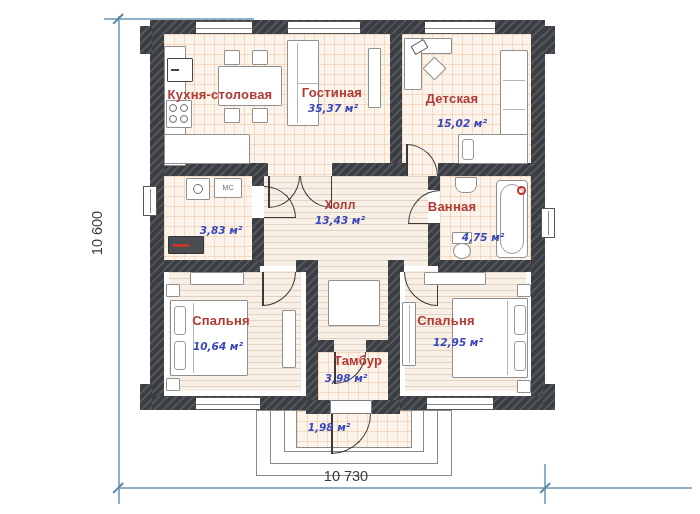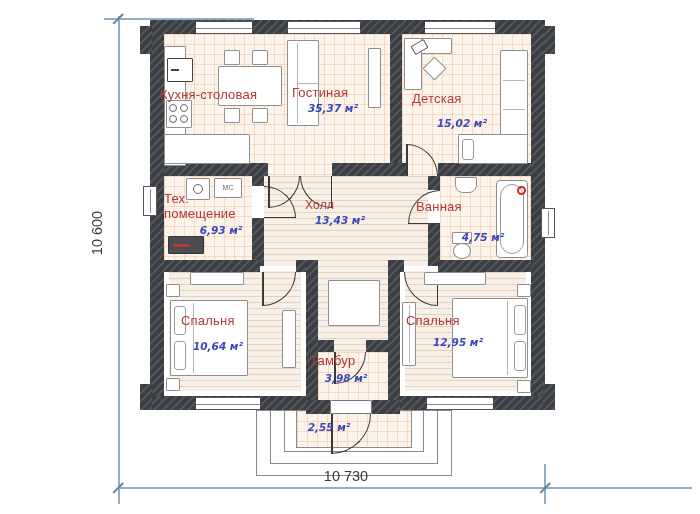--- a/index.html
+++ b/index.html
@@ -27,21 +27,21 @@
   .arc.bl{border-left-width:1.5px;border-bottom-width:1.5px;border-bottom-left-radius:100%;}
   .arc.tr{border-top-width:1.5px;border-right-width:1.5px;border-top-right-radius:100%;}
   .arc.tl{border-top-width:1.5px;border-left-width:1.5px;border-top-left-radius:100%;}
   .leaf{position:absolute;background:#3a3a3a;}
   
   .f{position:absolute;background:#fff;border:1px solid #8f8f8f;box-sizing:border-box;border-radius:1px;}
   .dot{position:absolute;width:8px;height:8px;border:1px solid #666;border-radius:50%;background:#fff;box-sizing:border-box;}
   .pil{position:absolute;background:#fff;border:1px solid #9a9a9a;border-radius:3px;box-sizing:border-box;}
   .iline{position:absolute;background:#b5b5b5;}
   
-  .room-label{position:absolute;color:#b23a35;font-size:13px;font-weight:400;text-align:left;line-height:1.12;letter-spacing:.2px;z-index:70;}
+  .room-label{position:absolute;color:#b23a35;font-size:13px;font-weight:700;text-align:center;line-height:1.12;letter-spacing:.2px;z-index:70;}
   .area-label{position:absolute;color:#3a46bb;font-family:"DejaVu Sans",sans-serif;font-style:italic;font-weight:600;font-size:10.5px;text-align:center;z-index:70;}
   .mc{position:absolute;font-size:7px;color:#666;text-align:center;line-height:18px;z-index:70;}
   
   .dim{position:absolute;background:#8fafc6;}
   .dim-label{position:absolute;color:#3a3a3a;font-size:14.5px;text-align:center;z-index:70;}
   .tick{position:absolute;width:14px;height:1.5px;background:#5a86a6;transform:rotate(-45deg);z-index:40;}
   .watermark{position:absolute;left:58px;top:168px;font-size:135px;font-weight:700;
              color:rgba(120,120,120,0.12);letter-spacing:1px;z-index:60;pointer-events:none;
              font-family:"Liberation Sans",sans-serif;}
   .steps{position:absolute;border:1px solid #8a8a8a;background:#fff;box-sizing:border-box;}
@@ -201,39 +201,38 @@
 
 
   <div class="room-label" style="left:160px;top:88px;width:120px;">Кухня-столовая</div>
 
   <div class="room-label" style="left:292px;top:86px;width:80px;">Гостиная</div>
   <div class="area-label" style="left:297px;top:102px;width:72px;">35,37 м²</div>
 
   <div class="room-label" style="left:412px;top:92px;width:80px;">Детская</div>
   <div class="area-label" style="left:422px;top:117px;width:80px;">15,02 м²</div>
 
-  <div class="room-label" style="left:164px;top:192px;width:82px;">Тех. помещение</div>
-  <div class="area-label" style="left:182px;top:224px;width:78px;">6,93 м²</div>
+  <div class="area-label" style="left:182px;top:224px;width:78px;">3,83 м²</div>
 
   <div class="room-label" style="left:305px;top:199px;width:70px;font-size:12px;">Холл</div>
   <div class="area-label" style="left:303px;top:214px;width:74px;">13,43 м²</div>
 
   <div class="room-label" style="left:416px;top:200px;width:72px;">Ванная</div>
   <div class="area-label" style="left:448px;top:215px;width:70px;margin-top:16px;">4,75 м²</div>
 
   <div class="room-label" style="left:181px;top:314px;width:80px;">Спальня</div>
   <div class="area-label" style="left:178px;top:340px;width:80px;">10,64 м²</div>
 
   <div class="room-label" style="left:406px;top:314px;width:80px;">Спальня</div>
   <div class="area-label" style="left:418px;top:336px;width:80px;">12,95 м²</div>
 
-  <div class="room-label" style="left:310px;top:354px;width:80px;">Тамбур</div>
+  <div class="room-label" style="left:318px;top:354px;width:80px;">Тамбур</div>
   <div class="area-label" style="left:307px;top:372px;width:78px;">3,98 м²</div>
 
-  <div class="area-label" style="left:290px;top:421px;width:78px;">2,55 м²</div>
+  <div class="area-label" style="left:290px;top:421px;width:78px;">1,98 м²</div>
 
   <div class="dim" style="left:118px;top:16px;width:1.5px;height:488px;"></div>
   <div class="dim" style="left:104px;top:18px;width:150px;height:1.5px;"></div>
   <div class="dim" style="left:118px;top:487px;width:574px;height:1.5px;"></div>
   <div class="dim" style="left:544px;top:464px;width:1.5px;height:40px;"></div>
   <div class="tick" style="left:111px;top:18px;"></div>
   <div class="tick" style="left:111px;top:487px;"></div>
   <div class="tick" style="left:538px;top:487px;"></div>
   <div class="dim-label" style="left:67px;top:225px;width:60px;transform:rotate(-90deg);">10 600</div>
   <div class="dim-label" style="left:306px;top:468px;width:80px;">10 730</div>

